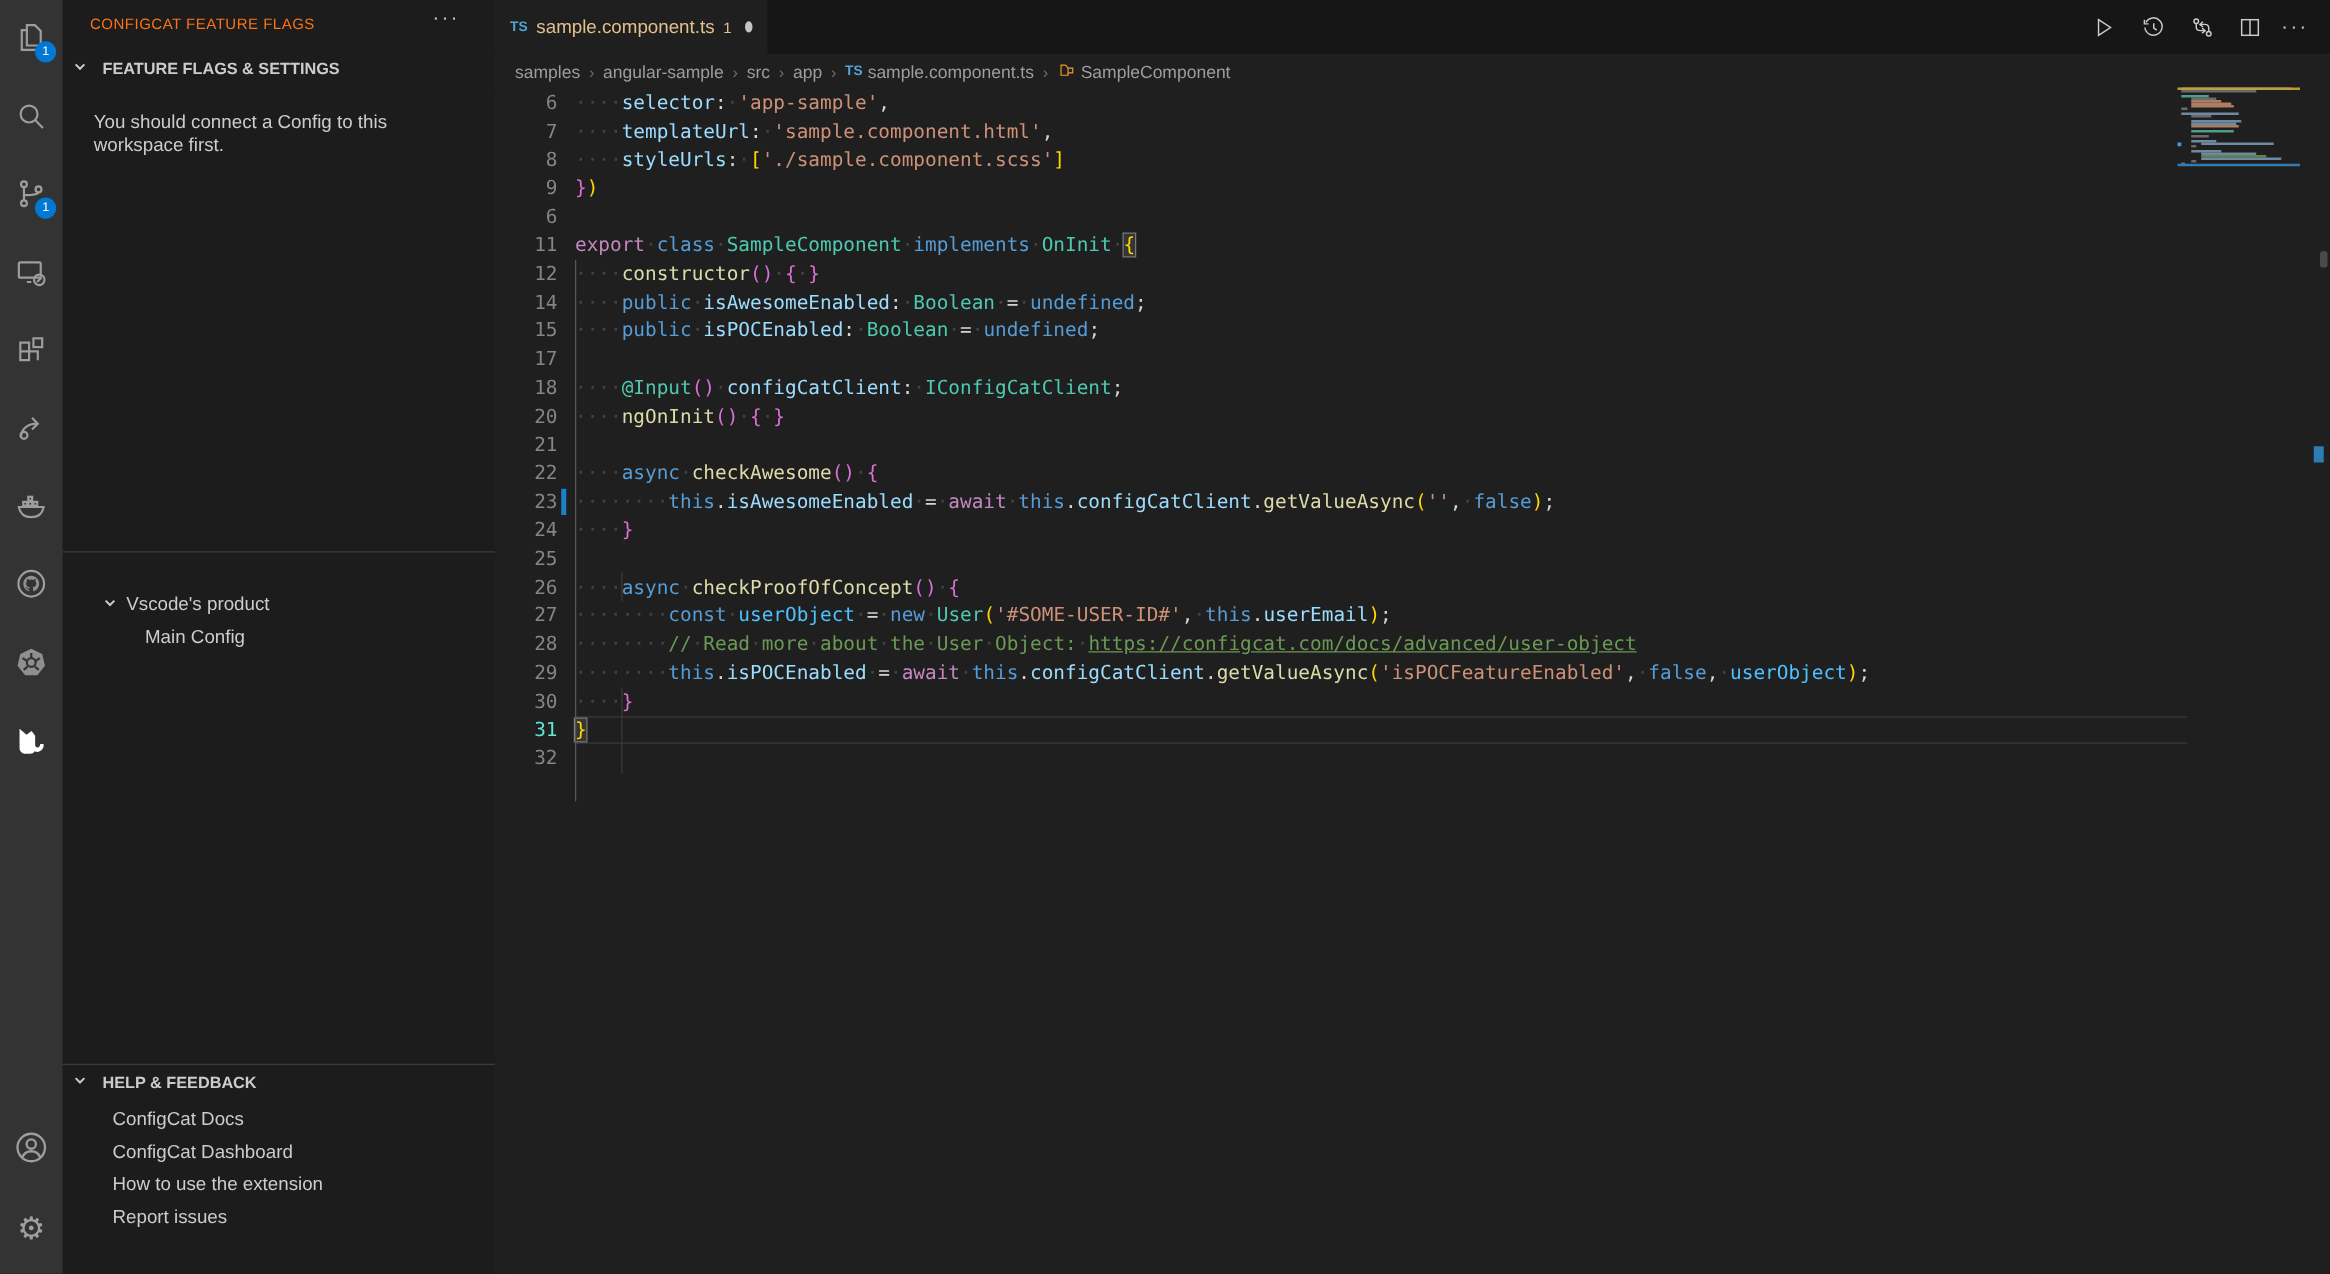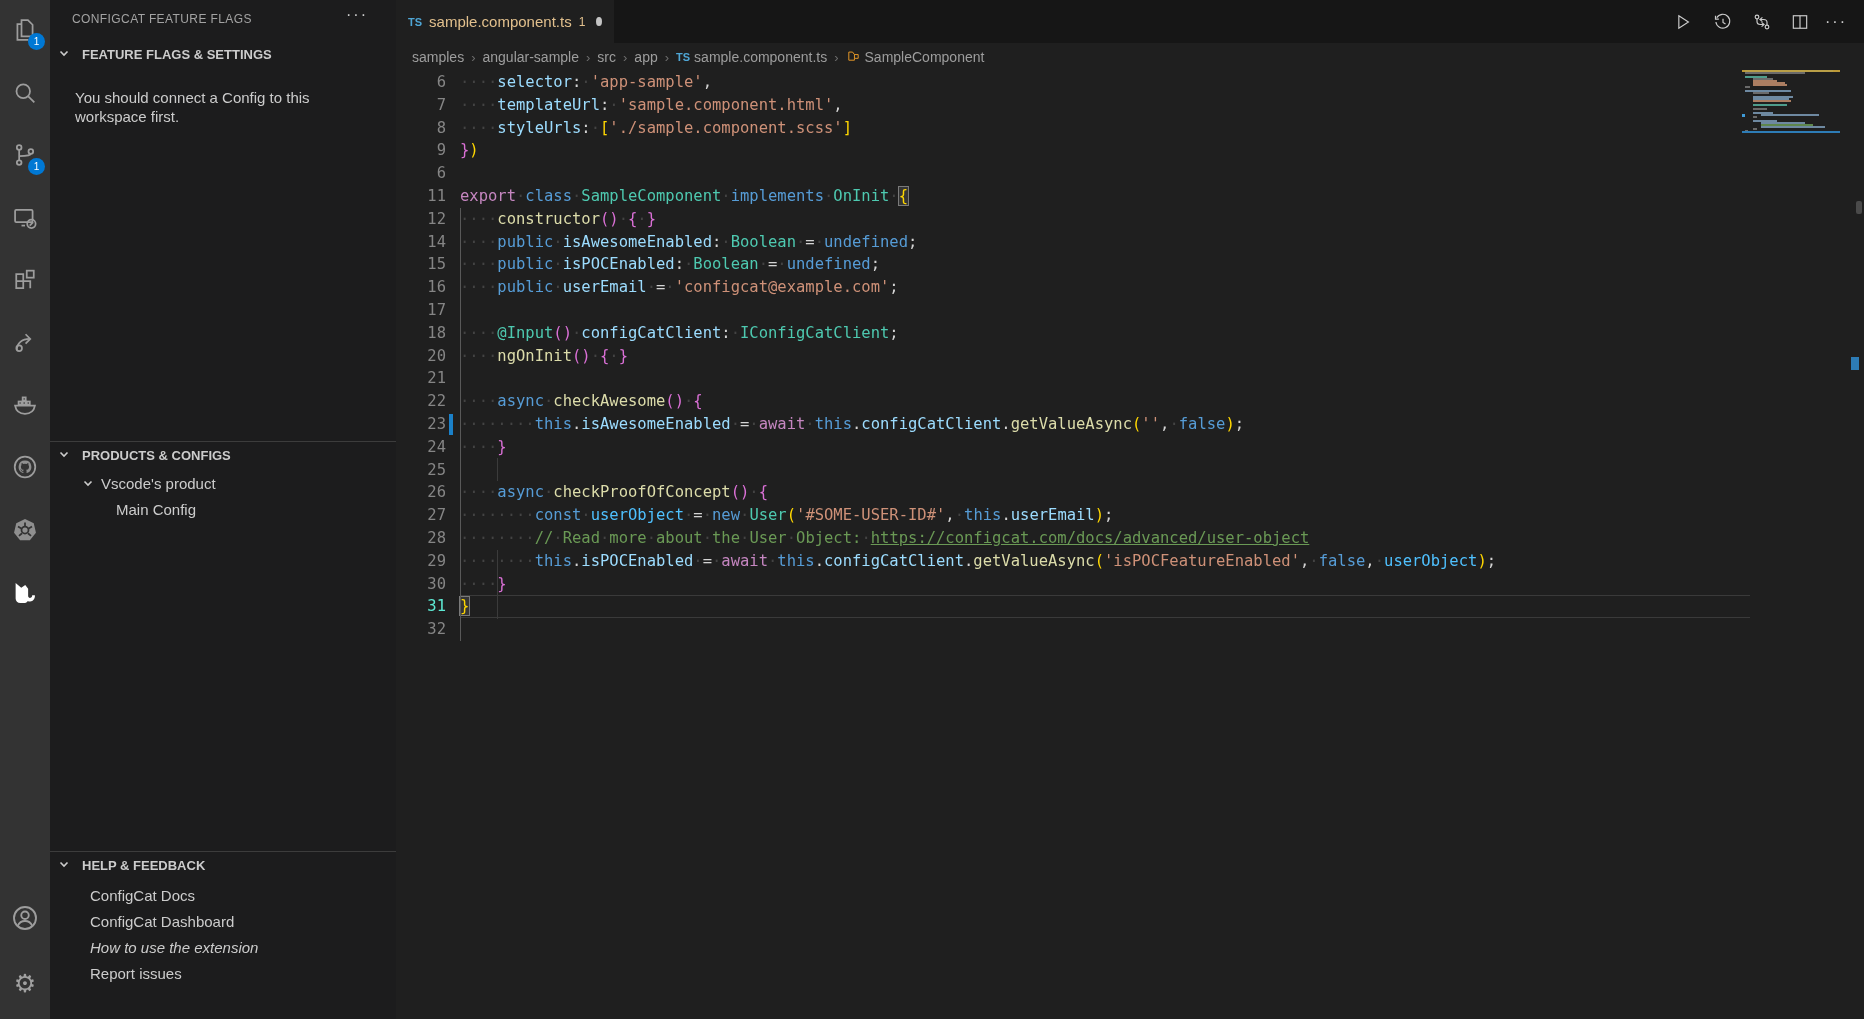--- a/index.html
+++ b/index.html
@@ -11,21 +11,21 @@
   .act-item { position:absolute; left:9px; width:32px; height:32px; display:flex; align-items:center; justify-content:center; }
   .act-item svg { stroke:#9d9d9d; fill:none; stroke-width:1.5; }
   .act-item.active svg { stroke:#ffffff; }
   .act-item .fillgray { fill:#8f8f8f; stroke:none; }
   .badge { position:absolute; right:-4px; bottom:-4px; min-width:17px; height:17px; border-radius:9px;
     background:#0078d4; color:#fff; font-size:10px; display:flex; align-items:center; justify-content:center; padding:0 3px; }
   .gear-glyph { font-size:25px; color:#a0a0a0; }
 
   
   #sidebar { position:absolute; left:50px; top:0; width:346px; height:1019px; background:#1c1c1d; color:#cccccc; }
-  #sidebar-title { position:absolute; left:22px; top:12px; font-size:12px; letter-spacing:.4px; color:#a3a3a3; }
+  #sidebar-title { position:absolute; left:22px; top:12px; font-size:12px; letter-spacing:.4px; color:#f97316; }
   #sidebar-more { position:absolute; right:28px; top:6px; color:#cccccc; font-size:16px; letter-spacing:2px; cursor:pointer; }
   .sec-header { position:absolute; left:0; width:100%; height:24px; display:flex; align-items:center; gap:12px;
     font-size:13px; font-weight:bold; color:#cccccc; }
   .sec-header .chev { margin-left:8px; }
   .chev svg { stroke:#cccccc; fill:none; stroke-width:1.6; }
   .divider { position:absolute; left:0; width:346px; height:1px; background:#3c3c3c; }
   #connect-msg { position:absolute; left:25px; top:88px; width:300px; font-size:15px; line-height:19px; color:#cccccc; }
   #connect-btn { position:absolute; left:25px; top:143px; width:295px; height:31px; background:#0e70c0; border:none;
     color:#ffffff; font-size:15px; font-family:"Liberation Sans",sans-serif; border-radius:2px; cursor:pointer; }
   .tree-item { position:absolute; height:26px; display:flex; align-items:center; font-size:15px; color:#cccccc; cursor:pointer; }
@@ -177,27 +177,20 @@
     <span class="chev">
       <svg width="12" height="12" viewBox="0 0 12 12">
           <path d="M2.5 4.5 L6 8 L9.5 4.5"></path>
         </svg></span>
     <span>FEATURE FLAGS &amp; SETTINGS</span>
   </div>
 
   <div id="connect-msg">You should connect a Config to this workspace first.</div>
 
   <div class="divider" style="top:441px"></div>
-  <div class="sec-header" style="top:443px">
-    <span class="chev">
-      <svg width="12" height="12" viewBox="0 0 12 12">
-          <path d="M2.5 4.5 L6 8 L9.5 4.5"></path>
-        </svg></span>
-    <span>PRODUCTS &amp; CONFIGS</span>
-  </div>
   <div class="tree-item" style="left:32px; top:470px; gap:7px">
     <span class="chev">
       <svg width="12" height="12" viewBox="0 0 12 12">
           <path d="M2.5 4.5 L6 8 L9.5 4.5"></path>
         </svg></span>
     <span>Vscode's product</span>
   </div>
   <div class="tree-item" style="left:66px; top:496px">
     <span>Main Config</span>
   </div>
@@ -206,21 +199,21 @@
   <div class="sec-header" style="top:853px">
     <span class="chev">
       <svg width="12" height="12" viewBox="0 0 12 12">
           <path d="M2.5 4.5 L6 8 L9.5 4.5"></path>
         </svg></span>
     <span>HELP &amp; FEEDBACK</span>
   </div>
   <div id="help-list">
       <div class="help-item" style="top: 882px;">ConfigCat Docs</div>
       <div class="help-item" style="top: 908px;">ConfigCat Dashboard</div>
-      <div class="help-item" style="top: 934px; font-style: italic;">How to use the extension</div>
+      <div class="help-item" style="top: 934px;">How to use the extension</div>
       <div class="help-item" style="top: 960px;">Report issues</div>
     </div>
 </div>
 
 <div id="tabstrip">
   <div id="tab-active">
     <span class="ts-chip">TS</span>
     <span id="tab-label">sample.component.ts</span>
     <span id="tab-problems">1</span>
     <span id="tab-dirty"></span>
@@ -287,21 +280,20 @@
 <div id="editor">
     <div class="line"><span class="ln">6</span><span class="lc"><span class="tk-ws">····</span><span class="tk-var">selector</span><span class="tk-pn">:</span><span class="tk-ws">·</span><span class="tk-str">'app-sample'</span><span class="tk-pn">,</span></span></div>
     <div class="line"><span class="ln">7</span><span class="lc"><span class="tk-ws">····</span><span class="tk-var">templateUrl</span><span class="tk-pn">:</span><span class="tk-ws">·</span><span class="tk-str">'sample.component.html'</span><span class="tk-pn">,</span></span></div>
     <div class="line"><span class="ln">8</span><span class="lc"><span class="tk-ws">····</span><span class="tk-var">styleUrls</span><span class="tk-pn">:</span><span class="tk-ws">·</span><span class="tk-b1">[</span><span class="tk-str">'./sample.component.scss'</span><span class="tk-b1">]</span></span></div>
     <div class="line"><span class="ln">9</span><span class="lc"><span class="tk-b2">}</span><span class="tk-b1">)</span></span></div>
     <div class="line"><span class="ln">6</span><span class="lc"></span></div>
     <div class="line"><span class="ln">11</span><span class="lc"><span class="tk-ctrl">export</span><span class="tk-ws">·</span><span class="tk-kw">class</span><span class="tk-ws">·</span><span class="tk-type">SampleComponent</span><span class="tk-ws">·</span><span class="tk-kw">implements</span><span class="tk-ws">·</span><span class="tk-type">OnInit</span><span class="tk-ws">·</span><span class="tk-b1m">{</span></span></div>
     <div class="line"><span class="ln">12</span><span class="lc"><span class="tk-ws">····</span><span class="tk-fn">constructor</span><span class="tk-b2">()</span><span class="tk-ws">·</span><span class="tk-b2">{</span><span class="tk-ws">·</span><span class="tk-b2">}</span></span></div>
     <div class="line"><span class="ln">14</span><span class="lc"><span class="tk-ws">····</span><span class="tk-kw">public</span><span class="tk-ws">·</span><span class="tk-var">isAwesomeEnabled</span><span class="tk-pn">:</span><span class="tk-ws">·</span><span class="tk-type">Boolean</span><span class="tk-ws">·</span><span class="tk-pn">=</span><span class="tk-ws">·</span><span class="tk-kw">undefined</span><span class="tk-pn">;</span></span></div>
     <div class="line"><span class="ln">15</span><span class="lc"><span class="tk-ws">····</span><span class="tk-kw">public</span><span class="tk-ws">·</span><span class="tk-var">isPOCEnabled</span><span class="tk-pn">:</span><span class="tk-ws">·</span><span class="tk-type">Boolean</span><span class="tk-ws">·</span><span class="tk-pn">=</span><span class="tk-ws">·</span><span class="tk-kw">undefined</span><span class="tk-pn">;</span></span></div>
-    <div class="line"><span class="ln">16</span><span class="lc"><span class="tk-ws">····</span><span class="tk-kw">public</span><span class="tk-ws">·</span><span class="tk-var">userEmail</span><span class="tk-ws">·</span><span class="tk-pn">=</span><span class="tk-ws">·</span><span class="tk-str">'configcat@example.com'</span><span class="tk-pn">;</span></span></div>
     <div class="line"><span class="ln">17</span><span class="lc"></span></div>
     <div class="line"><span class="ln">18</span><span class="lc"><span class="tk-ws">····</span><span class="tk-type">@Input</span><span class="tk-b2">()</span><span class="tk-ws">·</span><span class="tk-var">configCatClient</span><span class="tk-pn">:</span><span class="tk-ws">·</span><span class="tk-type">IConfigCatClient</span><span class="tk-pn">;</span></span></div>
     <div class="line"><span class="ln">20</span><span class="lc"><span class="tk-ws">····</span><span class="tk-fn">ngOnInit</span><span class="tk-b2">()</span><span class="tk-ws">·</span><span class="tk-b2">{</span><span class="tk-ws">·</span><span class="tk-b2">}</span></span></div>
     <div class="line"><span class="ln">21</span><span class="lc"></span></div>
     <div class="line"><span class="ln">22</span><span class="lc"><span class="tk-ws">····</span><span class="tk-kw">async</span><span class="tk-ws">·</span><span class="tk-fn">checkAwesome</span><span class="tk-b2">()</span><span class="tk-ws">·</span><span class="tk-b2">{</span></span></div>
     <div class="line"><span class="ln">23</span><span class="mod-marker"></span><span class="lc"><span class="tk-ws">········</span><span class="tk-kw">this</span><span class="tk-pn">.</span><span class="tk-var">isAwesomeEnabled</span><span class="tk-ws">·</span><span class="tk-pn">=</span><span class="tk-ws">·</span><span class="tk-ctrl">await</span><span class="tk-ws">·</span><span class="tk-kw">this</span><span class="tk-pn">.</span><span class="tk-var">configCatClient</span><span class="tk-pn">.</span><span class="tk-fn">getValueAsync</span><span class="tk-b1">(</span><span class="tk-str">''</span><span class="tk-pn">,</span><span class="tk-ws">·</span><span class="tk-kw">false</span><span class="tk-b1">)</span><span class="tk-pn">;</span></span></div>
     <div class="line"><span class="ln">24</span><span class="lc"><span class="tk-ws">····</span><span class="tk-b2">}</span></span></div>
     <div class="line"><span class="ln">25</span><span class="lc"></span></div>
     <div class="line"><span class="ln">26</span><span class="lc"><span class="tk-ws">····</span><span class="tk-kw">async</span><span class="tk-ws">·</span><span class="tk-fn">checkProofOfConcept</span><span class="tk-b2">()</span><span class="tk-ws">·</span><span class="tk-b2">{</span></span></div>
     <div class="line"><span class="ln">27</span><span class="lc"><span class="tk-ws">········</span><span class="tk-kw">const</span><span class="tk-ws">·</span><span class="tk-cn">userObject</span><span class="tk-ws">·</span><span class="tk-pn">=</span><span class="tk-ws">·</span><span class="tk-kw">new</span><span class="tk-ws">·</span><span class="tk-type">User</span><span class="tk-b1">(</span><span class="tk-str">'#SOME-USER-ID#'</span><span class="tk-pn">,</span><span class="tk-ws">·</span><span class="tk-kw">this</span><span class="tk-pn">.</span><span class="tk-var">userEmail</span><span class="tk-b1">)</span><span class="tk-pn">;</span></span></div>

